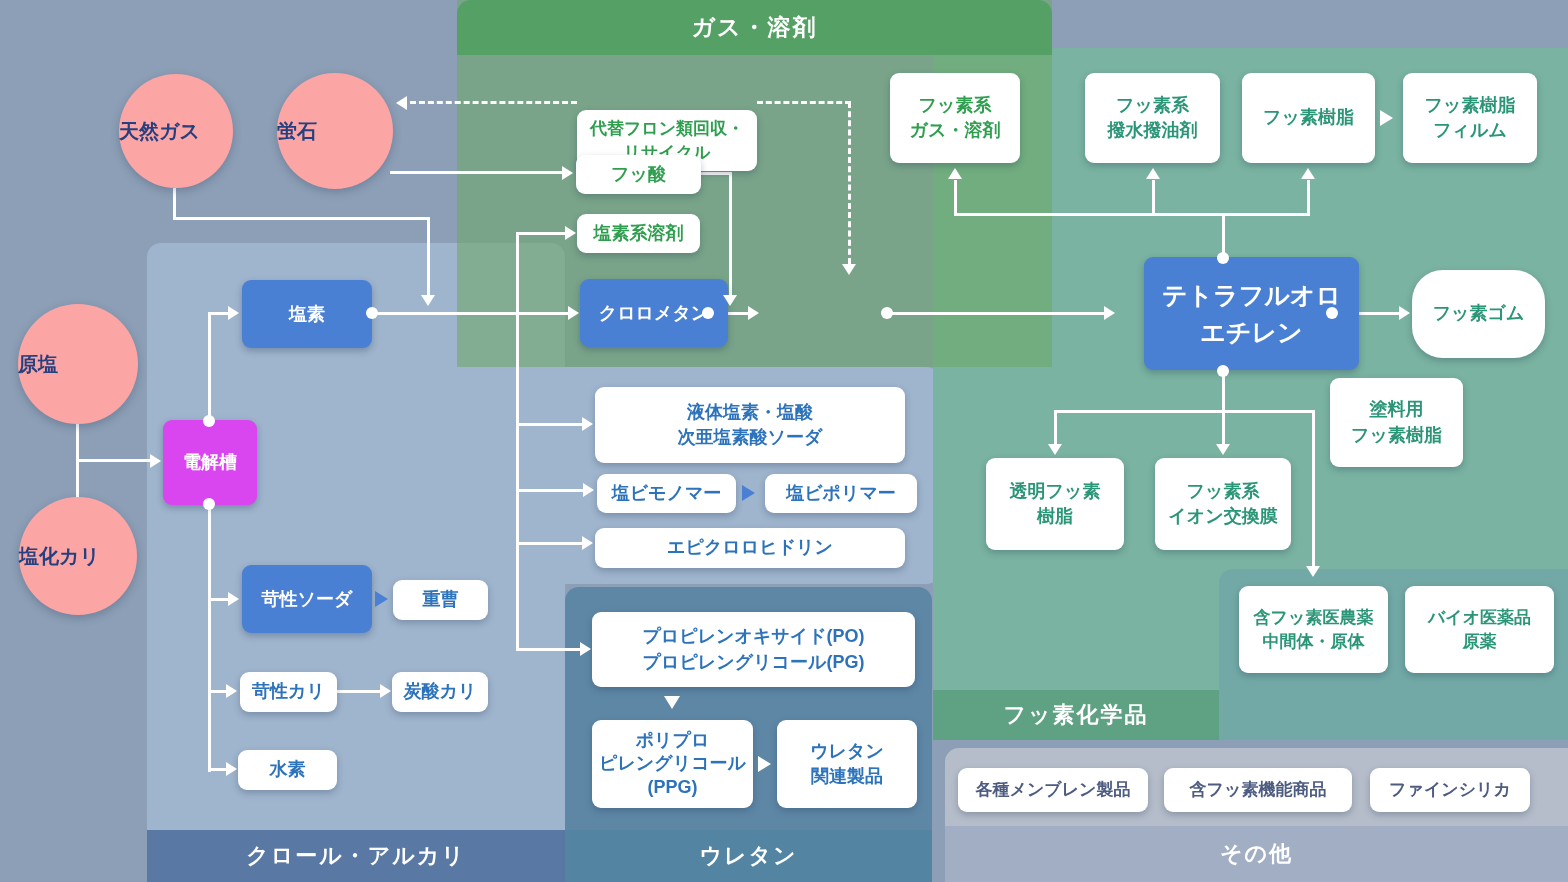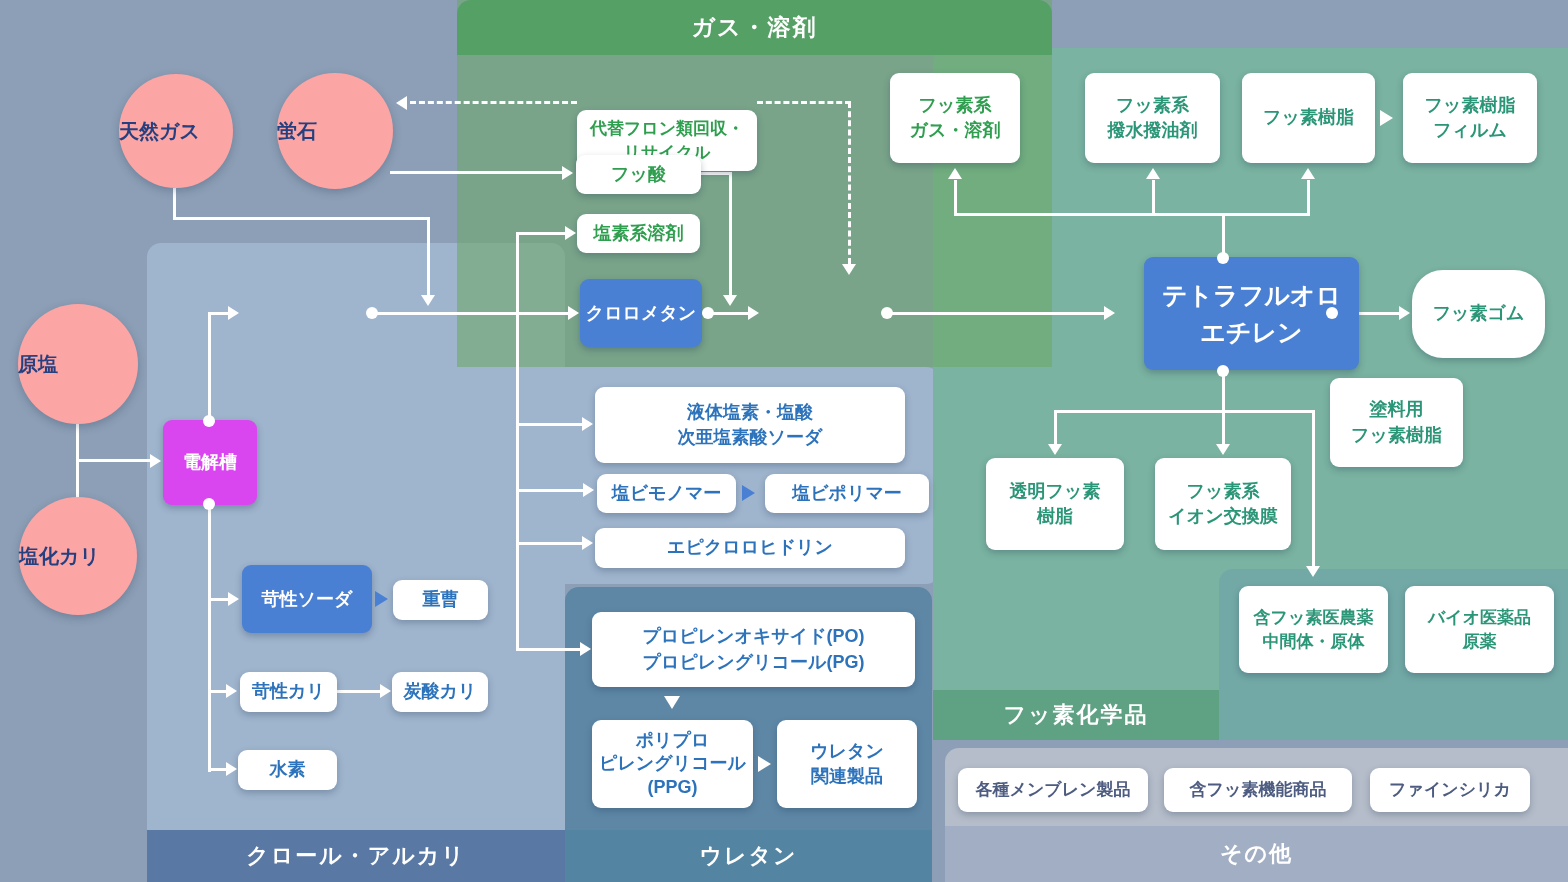--- a/index.html
+++ b/index.html
@@ -94,33 +94,34 @@
     <span>原塩</span>
   </div>
   <div class="circle" style="left:19px;top:497px;width:118px;height:118px;">
     <span>塩化カリ</span>
   </div>
 
   <div class="wbox t-green" style="left:577px;top:74px;width:180px;height:61px;font-size:17px;margin-top:36px;">代替フロン類回収・
 リサイクル</div>
   <div class="wbox t-green" style="left:576px;top:155px;width:125px;height:39px;">フッ酸</div>
   <div class="wbox t-green" style="left:577px;top:214px;width:123px;height:39px;">塩素系溶剤</div>
-  <div class="bbox" style="left:580px;top:279px;width:122px;height:68px;">クロロメタン</div>
-
+  <div class="bbox" style="left:580px;top:279px;width:148px;height:68px;">クロロメタン</div>
+
+  <div class="bbox" style="left:242px;top:280px;width:130px;height:68px;">塩素</div>
   <div class="bbox" style="left:163px;top:420px;width:94px;height:85px;background:#d946ef;">電解槽</div>
   <div class="bbox" style="left:242px;top:565px;width:130px;height:68px;">苛性ソーダ</div>
   <div class="wbox t-blue" style="left:393px;top:580px;width:95px;height:40px;">重曹</div>
   <div class="wbox t-blue" style="left:240px;top:672px;width:97px;height:40px;">苛性カリ</div>
   <div class="wbox t-blue" style="left:392px;top:672px;width:96px;height:40px;">炭酸カリ</div>
   <div class="wbox t-blue" style="left:238px;top:750px;width:99px;height:40px;">水素</div>
 
   <div class="wbox t-blue" style="left:595px;top:387px;width:310px;height:76px;">液体塩素・塩酸
 次亜塩素酸ソーダ</div>
   <div class="wbox t-blue" style="left:597px;top:474px;width:139px;height:39px;">塩ビモノマー</div>
-  <div class="wbox t-blue" style="left:765px;top:474px;width:164px;height:39px;">塩ビポリマー</div>
+  <div class="wbox t-blue" style="left:765px;top:474px;width:152px;height:39px;">塩ビポリマー</div>
   <div class="wbox t-blue" style="left:592px;top:612px;width:323px;height:75px;">プロピレンオキサイド(PO)
 プロピレングリコール(PG)</div>
 
   <div class="wbox t-blue" style="left:595px;top:528px;width:310px;height:40px;">エピクロロヒドリン</div>
   <div class="wbox t-blue" style="left:592px;top:720px;width:161px;height:88px;line-height:1.3;">ポリプロ
 ピレングリコール
 (PPG)</div>
   <div class="wbox t-blue" style="left:777px;top:720px;width:140px;height:88px;">ウレタン
 関連製品</div>
 

